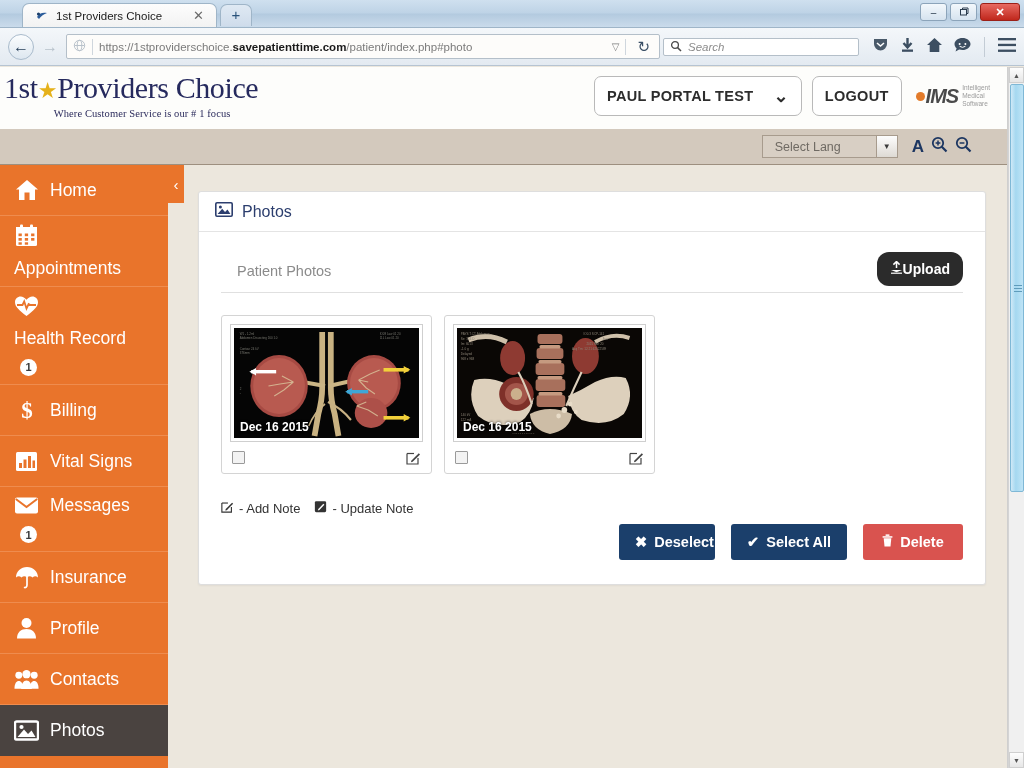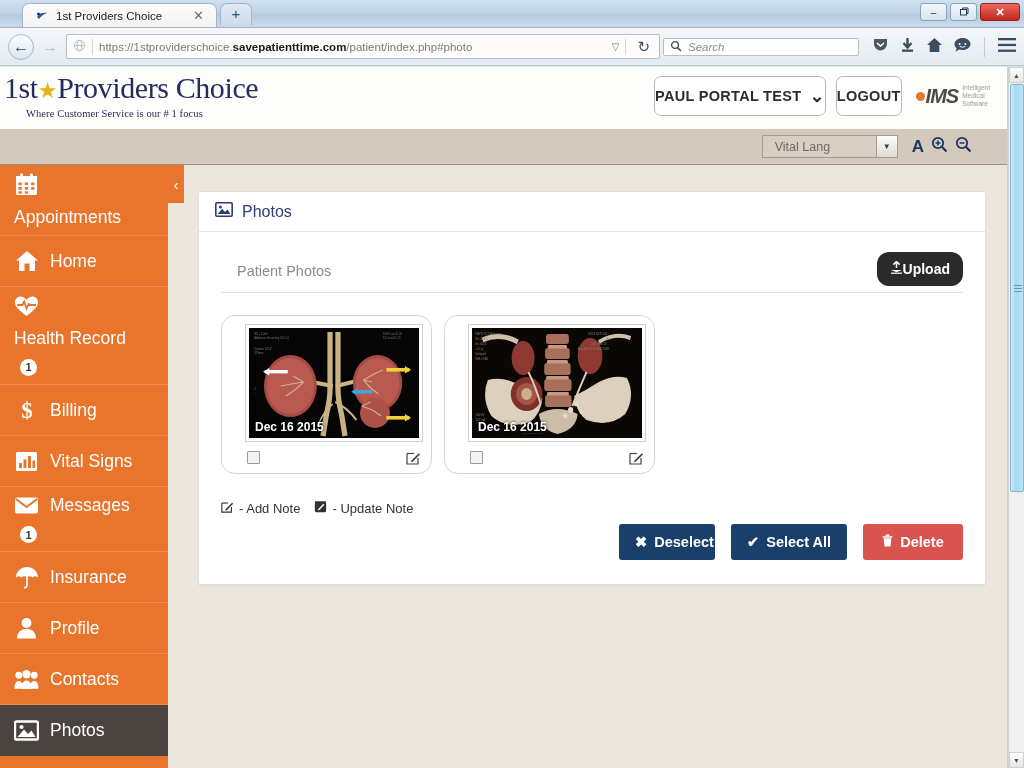--- a/index.html
+++ b/index.html
@@ -11,21 +11,21 @@
 
   
   #browser { width: 1024px; height: 768px; position: relative; }
 
   .titlebar {
     height: 28px;
     background: linear-gradient(to bottom, #cfe0ef 0%, #bed3e6 48%, #b3cadf 52%, #cadbeb 100%);
     border-bottom: 1px solid #9fb5c8;
     position: relative;
   }
-  .tab-strip { position: absolute; left: 22px; bottom: 0; display: flex; align-items: flex-start; }
+  .tab-strip { position: absolute; left: 22px; bottom: 0; display: flex; align-items: center; }
   .tab {
     height: 24px; min-width: 195px; display: flex; align-items: center; gap: 7px;
     padding: 0 8px 0 12px;
     background: linear-gradient(to bottom,#fdfdfd,#f2f2f2);
     border: 1px solid #9fb5c8; border-bottom: none;
     border-radius: 7px 7px 0 0;
     font-size: 11.5px; color: #1b1b1b;
   }
   .tab-favicon {
     width: 14px; height: 14px; flex: 0 0 14px; position: relative;
@@ -93,27 +93,27 @@
     height: 62px; background: #fdfdfb; position: relative;
   }
   .logo { position: absolute; left: 4px; top: 6px; }
   .logo-main {
     font-family: "Liberation Serif", serif; font-size: 30px;
     color: #262a5e; letter-spacing: -0.4px; line-height: 1;
   }
   .logo-star { color: #e5b11a; font-size: 22px; }
   .logo-sub {
     font-family: "Liberation Serif", serif; font-size: 10.5px;
-    color: #2b2b5c; margin-top: 5px; margin-left: 22px; letter-spacing: .1px;
+    color: #2b2b5c; margin-top: 5px; margin-left: 22px; letter-spacing: .1px; text-align: center;
   }
   .hdr-right { position: absolute; right: 0; top: 9px; display: flex; align-items: center; gap: 10px; }
   .hdr-btn {
     height: 40px; border: 1px solid #b9b9b9; border-radius: 7px;
-    background: #fff; display: flex; align-items: center; gap: 8px;
-    padding: 0 0; font-size: 14.5px; font-weight: bold; color: #2d2d2d;
+    background: #fff; display: flex; align-items: center; gap: 20px;
+    padding: 0 12px; font-size: 14.5px; font-weight: bold; color: #2d2d2d;
     letter-spacing: .3px;
   }
   .ims {
     display: flex; align-items: center; gap: 4px; padding-left: 4px; padding-right: 18px;
   }
   .ims-logo { font-size: 20px; font-weight: bold; color: #4a4a4a; letter-spacing: -1px; font-style: italic; }
   .ims-dot { width: 9px; height: 9px; border-radius: 50%; background: #e37b2a; margin-right: -3px; }
   .ims-txt { font-size: 6.5px; color: #9a9a9a; line-height: 1.25; }
 
   
@@ -193,22 +193,22 @@
   .upload-btn {
     margin-left: auto; margin-bottom: 6px;
     background: #2b2b2b; color: #fff; border: none; border-radius: 12px;
     padding: 9px 13px; font-size: 14px; font-weight: bold;
     display: flex; align-items: center; 
     font-family: "Liberation Sans", sans-serif;
   }
 
   .photo-grid { display: flex; gap: 12px; padding-top: 22px; }
   .photo-card {
-    width: 211px; background: #fff; border: 1px solid #d4d4d4; border-radius: 14px;
-    padding: 8px 8px 0 23px;
+    width: 211px; background: #fff; border: 1px solid #d4d4d4; border-radius: 3px;
+    padding: 8px 8px 0 8px;
   }
   .photo-frame {
     border: 1px solid #cfcfcf; padding: 3px; background: #fff;
   }
   .photo-img {
     width: 100%; height: 110px; background: #000; position: relative; overflow: hidden;
   }
   .photo-date {
     position: absolute; left: 6px; bottom: 4px; color: #fff; font-size: 12px;
     font-weight: bold; text-shadow: 0 0 3px #000; font-family: "Liberation Sans", sans-serif;
@@ -373,21 +373,21 @@
               <div>Intelligent</div>
               <div>Medical</div>
               <div>Software</div>
             </span>
           </div>
         </div>
       </div>
 
       <div class="lang-bar">
         <div class="lang-select">
-          <span class="lbl">Vital Lang</span>
+          <span class="lbl">Select Lang</span>
           <span class="arrow">▼</span>
         </div>
         <div class="font-tools">
           <span class="ft">A</span>
           <span>
             <svg width="17" height="17" viewBox="0 0 17 17">
                 <circle cx="7" cy="7" r="5.2" fill="none" stroke="#1c3661" stroke-width="1.8"></circle>
                 <path d="M10.8 10.8 L15.5 15.5" stroke="#1c3661" stroke-width="2.2"></path>
                 <path d="M4.6 7 H9.4 M7 4.6 V9.4" stroke="#1c3661" stroke-width="1.5"></path>
               </svg>
@@ -402,48 +402,48 @@
         </div>
       </div>
 
       <div class="body-wrap">
 
         <div class="sidebar">
           <div class="collapse-tab">‹</div>
 
           <div class="side-item">
             <span class="side-ico">
+              <svg width="24" height="22" viewBox="0 0 24 22">
+                  <path d="M12 1 L23 10.5 H20 V21 H4 V10.5 H1 Z" fill="#fff"></path>
+                  <rect x="9.5" y="13.5" width="5" height="7.5" fill="#e9742b"></rect>
+                </svg>
+            </span>
+            <span class="side-label">Home</span>
+          </div>
+
+          <div class="side-item">
+            <span class="side-ico">
               <svg width="23" height="23" viewBox="0 0 23 23">
                   <rect x="1" y="3" width="21" height="19" rx="1.5" fill="#fff"></rect>
                   <rect x="1" y="3" width="21" height="4.5" fill="#fff"></rect>
                   <rect x="5" y="0.5" width="3" height="5" rx="1" fill="#fff"></rect>
                   <rect x="15" y="0.5" width="3" height="5" rx="1" fill="#fff"></rect>
                   <g fill="#e9742b">
                     <rect x="3.5" y="9.5" width="3.3" height="2.7"></rect>
                     <rect x="9.8" y="9.5" width="3.3" height="2.7"></rect>
                     <rect x="16.1" y="9.5" width="3.3" height="2.7"></rect>
                     <rect x="3.5" y="14" width="3.3" height="2.7"></rect>
                     <rect x="9.8" y="14" width="3.3" height="2.7"></rect>
                     <rect x="16.1" y="14" width="3.3" height="2.7"></rect>
                     <rect x="3.5" y="18.3" width="3.3" height="2.4"></rect>
                     <rect x="9.8" y="18.3" width="3.3" height="2.4"></rect>
                   </g>
                 </svg>
             </span>
             <span class="side-label" style="flex:1 1 100%;margin-left:0;">Appointments</span>
-          </div>
-
-          <div class="side-item">
-            <span class="side-ico">
-              <svg width="24" height="22" viewBox="0 0 24 22">
-                  <path d="M12 1 L23 10.5 H20 V21 H4 V10.5 H1 Z" fill="#fff"></path>
-                  <rect x="9.5" y="13.5" width="5" height="7.5" fill="#e9742b"></rect>
-                </svg>
-            </span>
-            <span class="side-label">Home</span>
           </div>
 
           <div class="side-item">
             <span class="side-ico">
               <svg width="25" height="22" viewBox="0 0 25 22">
                   <path d="M12.5 21 C5 15 1 11.5 1 7.2 C1 3.8 3.6 1.5 6.6 1.5 C8.8 1.5 11 2.8 12.5 4.8 C14 2.8 16.2 1.5 18.4 1.5 C21.4 1.5 24 3.8 24 7.2 C24 11.5 20 15 12.5 21 Z" fill="#fff"></path>
                   <path d="M3 10 H8.5 L10.2 6.5 L12.5 13.5 L14.6 9 L16.4 10 H22" fill="none" stroke="#e9742b" stroke-width="1.8"></path>
                 </svg>
             </span>
             <span class="side-label">Health Record</span>

